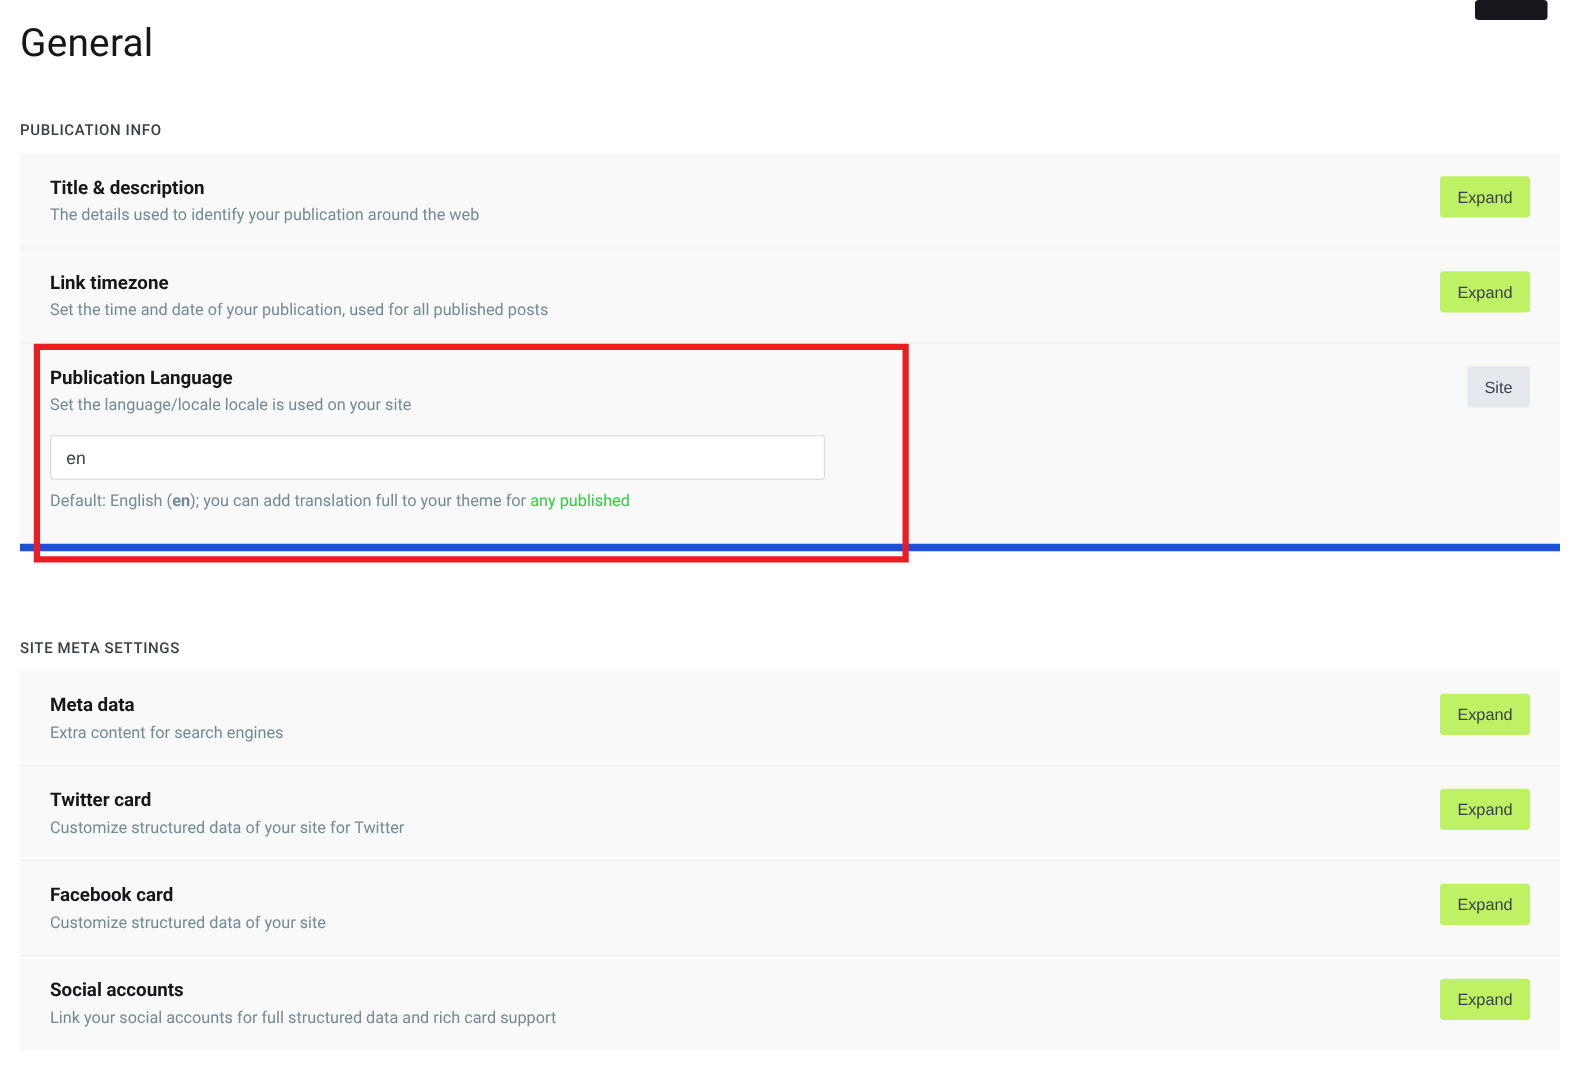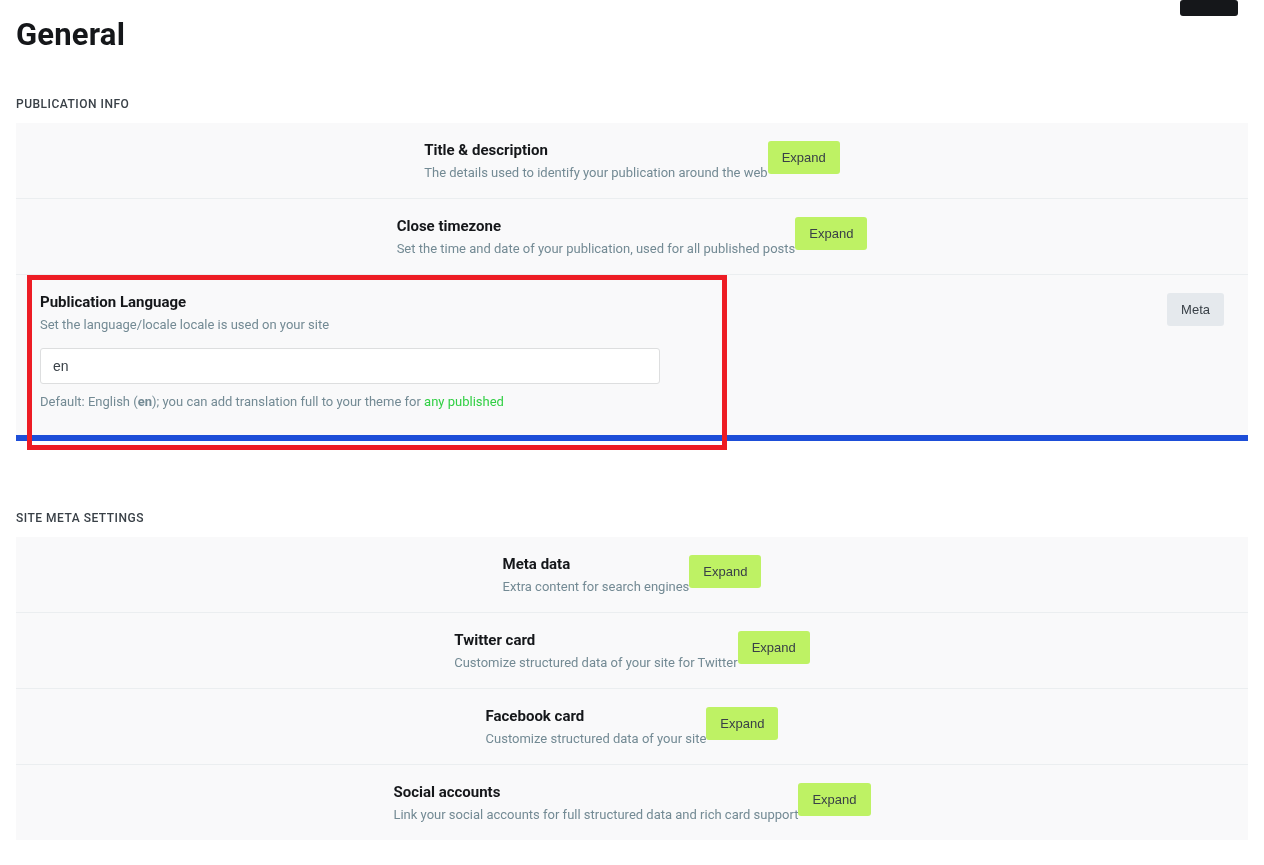--- a/index.html
+++ b/index.html
@@ -29,21 +29,21 @@
       border-radius: 3px;
       font-size: 13px;
       font-weight: 500;
       cursor: pointer;
       height: 10px;
       width: 58px;
       margin-right: 10px;
     }
     h1.page-title {
       font-size: 31px;
-      font-weight: 700;
+      font-weight: 400;
       color: #15171a;
       letter-spacing: 0.2px;
       margin-bottom: 44px;
     }
     .section-label {
       font-size: 12px;
       font-weight: 500;
       color: #394047;
       letter-spacing: 0.5px;
       margin-bottom: 12px;
@@ -51,21 +51,21 @@
     .rows-container {
       display: flex;
       flex-direction: column;
     }
     .row {
       background: #f9f9fa;
       border-bottom: 1px solid #ebeef0;
       padding: 18px 24px;
       display: flex;
       align-items: flex-start;
-      justify-content: center;
+      justify-content: space-between;
     }
     .row:last-child {
       border-bottom: none;
     }
     .row-text {
       display: flex;
       flex-direction: column;
     }
     .row-title {
       font-size: 15px;
@@ -169,34 +169,34 @@
   <div class="row">
     <div class="row-text">
       <div class="row-title">Title &amp; description</div>
       <div class="row-desc">The details used to identify your publication around the web</div>
     </div>
     <button class="expand-button">Expand</button>
   </div>
 
   <div class="row">
     <div class="row-text">
-      <div class="row-title">Close timezone</div>
+      <div class="row-title">Link timezone</div>
       <div class="row-desc">Set the time and date of your publication, used for all published posts</div>
     </div>
     <button class="expand-button">Expand</button>
   </div>
 
   <div class="highlight-box">
     <div class="expanded-row">
       <div class="expanded-header">
         <div class="row-text">
           <div class="row-title">Publication Language</div>
           <div class="row-desc">Set the language/locale locale is used on your site</div>
         </div>
-        <button class="close-button">Meta</button>
+        <button class="close-button">Site</button>
       </div>
       <div class="input-wrap">
         <input type="text" class="text-input" value="en" style="">
       </div>
       <div class="help-text">
         <span>Default: English (</span><span class="bold">en</span><span>); you can add translation full to your theme for </span><a href="#" class="help-link">any published</a>
       </div>
     </div>
   </div>
 

